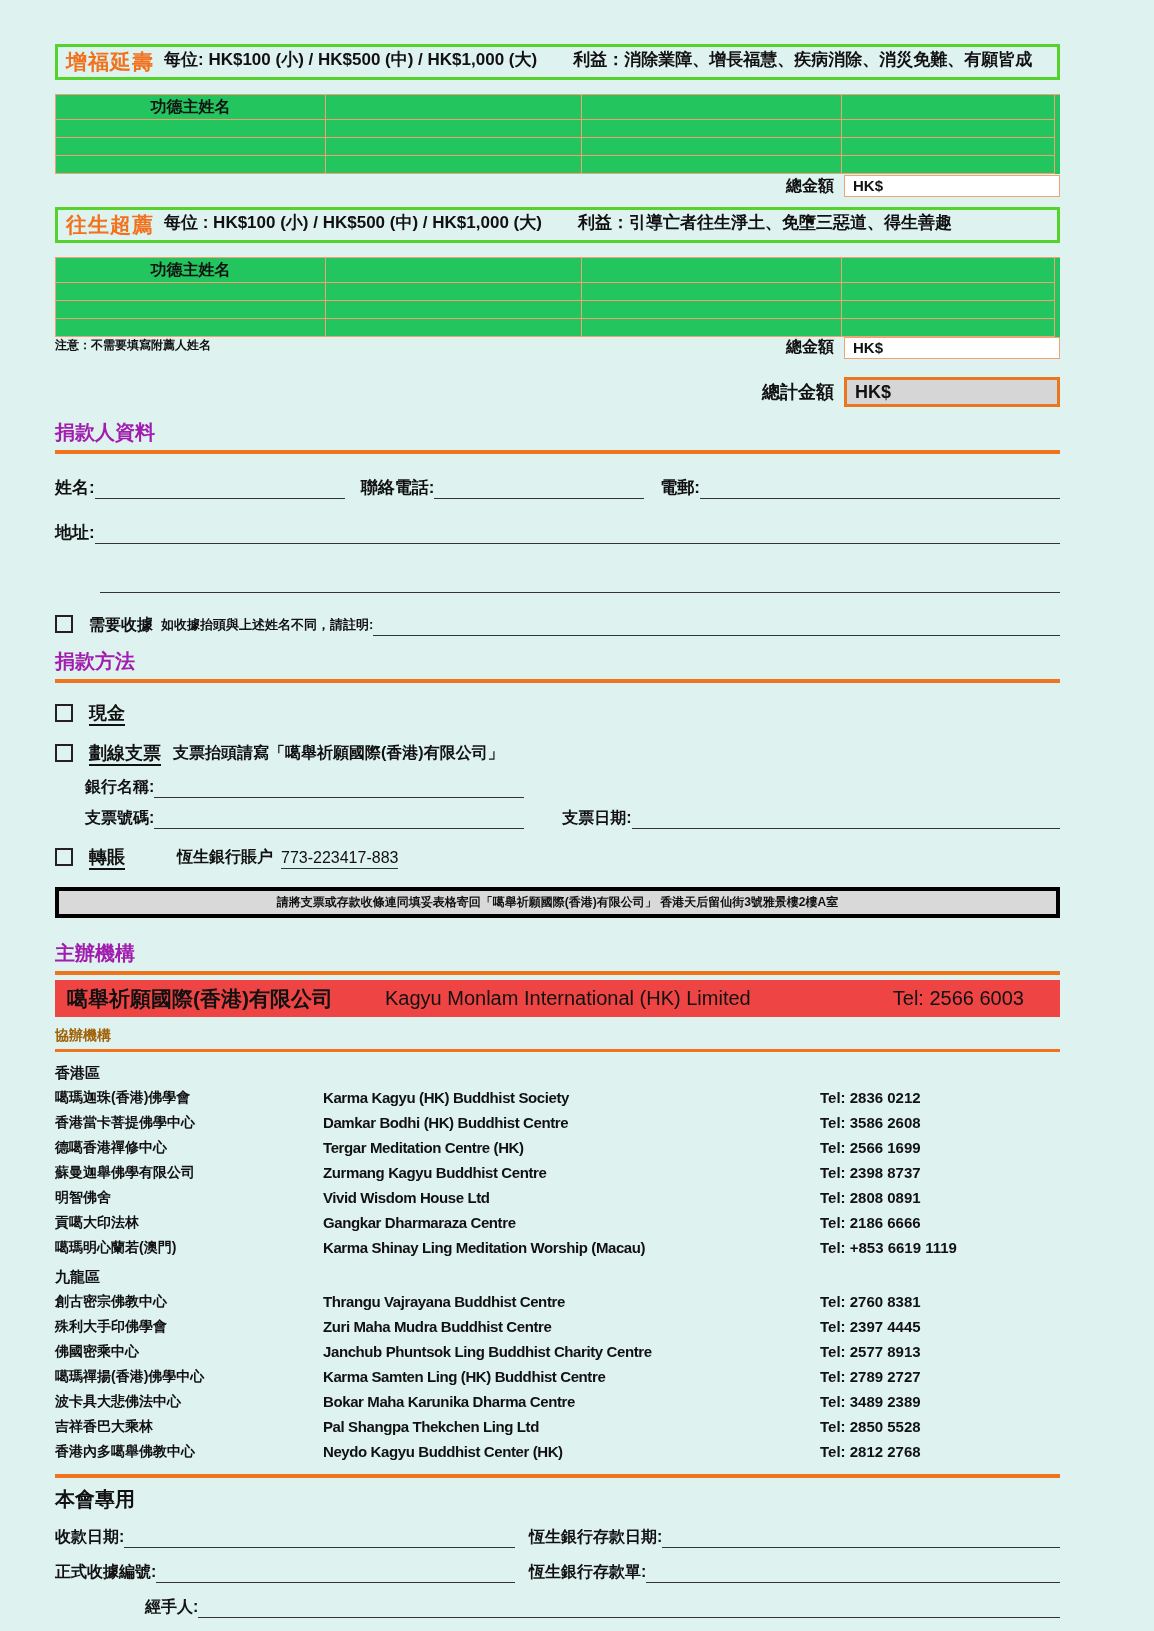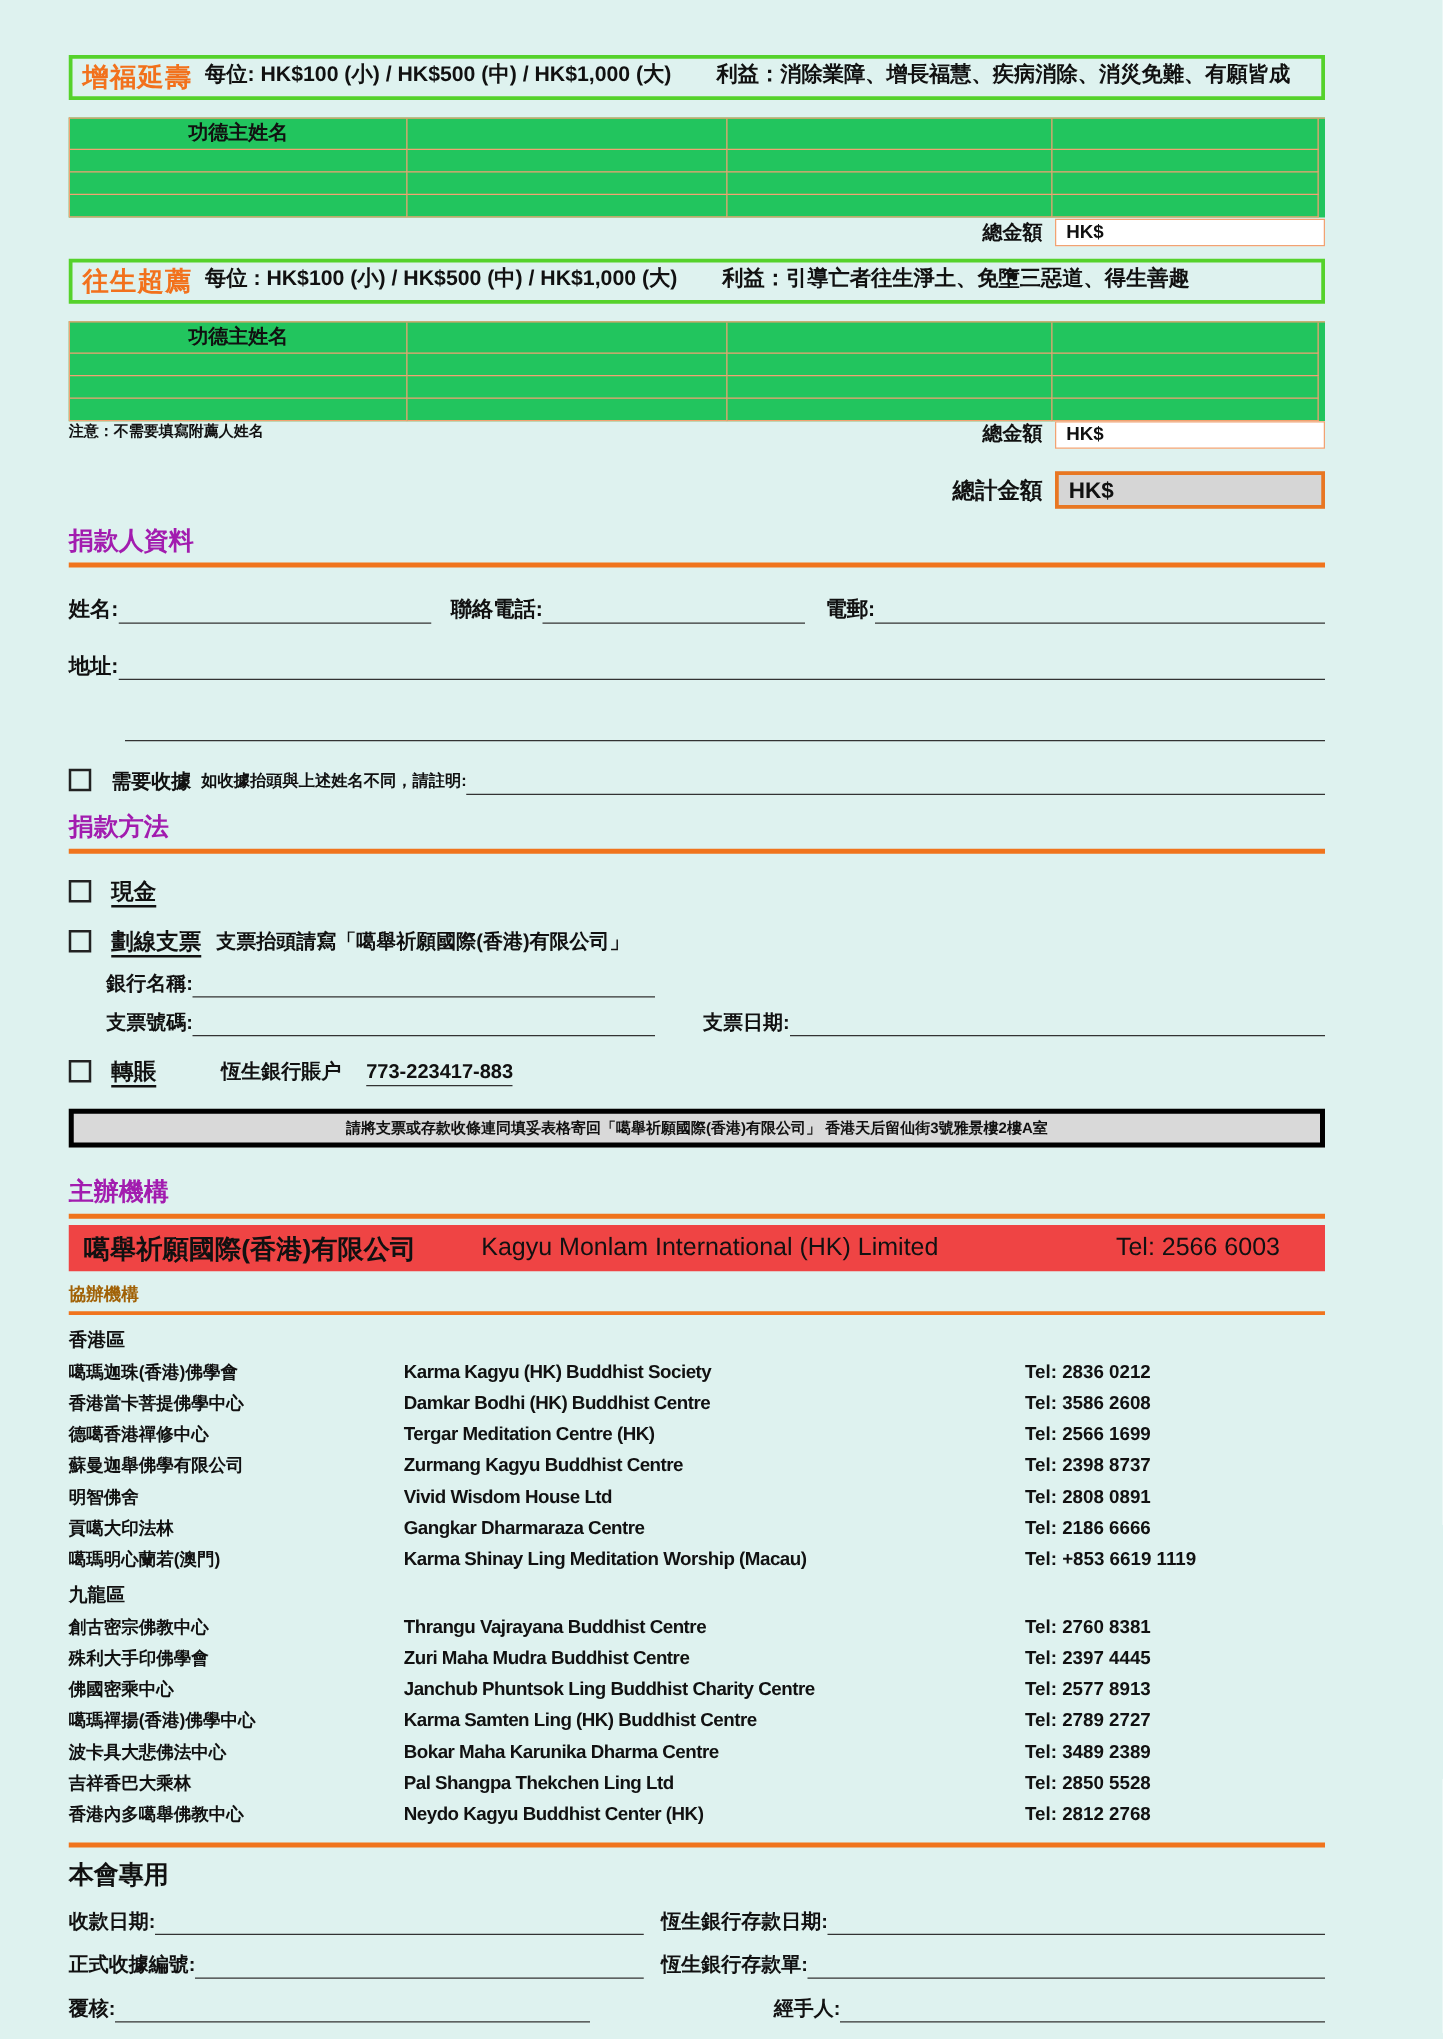--- a/index.html
+++ b/index.html
@@ -44,21 +44,21 @@
   .grow{flex:1}
 
   
   .crow{display:flex;align-items:flex-end;margin-top:18px}
   .cbox{width:14px;height:14px;border:2px solid #222;flex:none;margin-right:16px;margin-bottom:3px}
   .big{font-weight:bold;font-size:16px;white-space:nowrap}
   .pm{font-weight:bold;font-size:18px;white-space:nowrap;text-decoration:underline;
       text-decoration-thickness:2px;text-underline-offset:5px}
   .smalltxt{font-weight:bold;font-size:13px;margin-left:8px;white-space:nowrap;padding-bottom:2px}
   .medtxt{font-weight:bold;font-size:16px;margin-left:12px;white-space:nowrap;padding-bottom:1px}
-  .acct{font-weight:bold;font-size:16px;border-bottom:1.5px solid #333;margin-left:20px;white-space:nowrap;padding-bottom:1px}
+  .acct{font-weight:normal;font-size:16px;border-bottom:1.5px solid #333;margin-left:8px;white-space:nowrap;padding-bottom:1px}
 
   .mailbox{margin-top:18px;background:#d9d9d9;border:4px solid #000000;text-align:center;
            font-weight:bold;font-size:12px;padding:3px 4px}
 
   .obar{margin-top:5px;background:#ef4444;display:flex;align-items:center;height:37px;padding:0 12px}
   .obar-cn{font-weight:bold;font-size:21px;white-space:nowrap}
   .obar-en{font-size:20px;margin-left:52px;white-space:nowrap}
   .obar-tel{font-size:20px;margin-left:auto;margin-right:24px;white-space:nowrap}
 
   
@@ -311,24 +311,20 @@
       <span class="ohalf">
         <span class="olabel">正式收據編號:</span>
         <span class="fline grow"></span>
       </span>
       <span class="ohalf2">
         <span class="olabel">恆生銀行存款單:</span>
         <span class="fline grow"></span>
       </span>
     </div>
     <div class="orow">
-      <span class="ohalf">
-        <span class="olabel">覆核:</span>
-        <span class="fline" style="flex:0 0 380px"></span>
-      </span>
       <span class="ohalf2" style="padding-left:90px">
         <span class="olabel">經手人:</span>
         <span class="fline grow"></span>
       </span>
     </div>
 
     <div class="orule thick" style="margin-top:16px"></div>
     <div class="footer">
       <span>查詢電話：2566 6003</span>
       <span>查詢電郵：secretaryhk@kagyumonlam.org</span>

